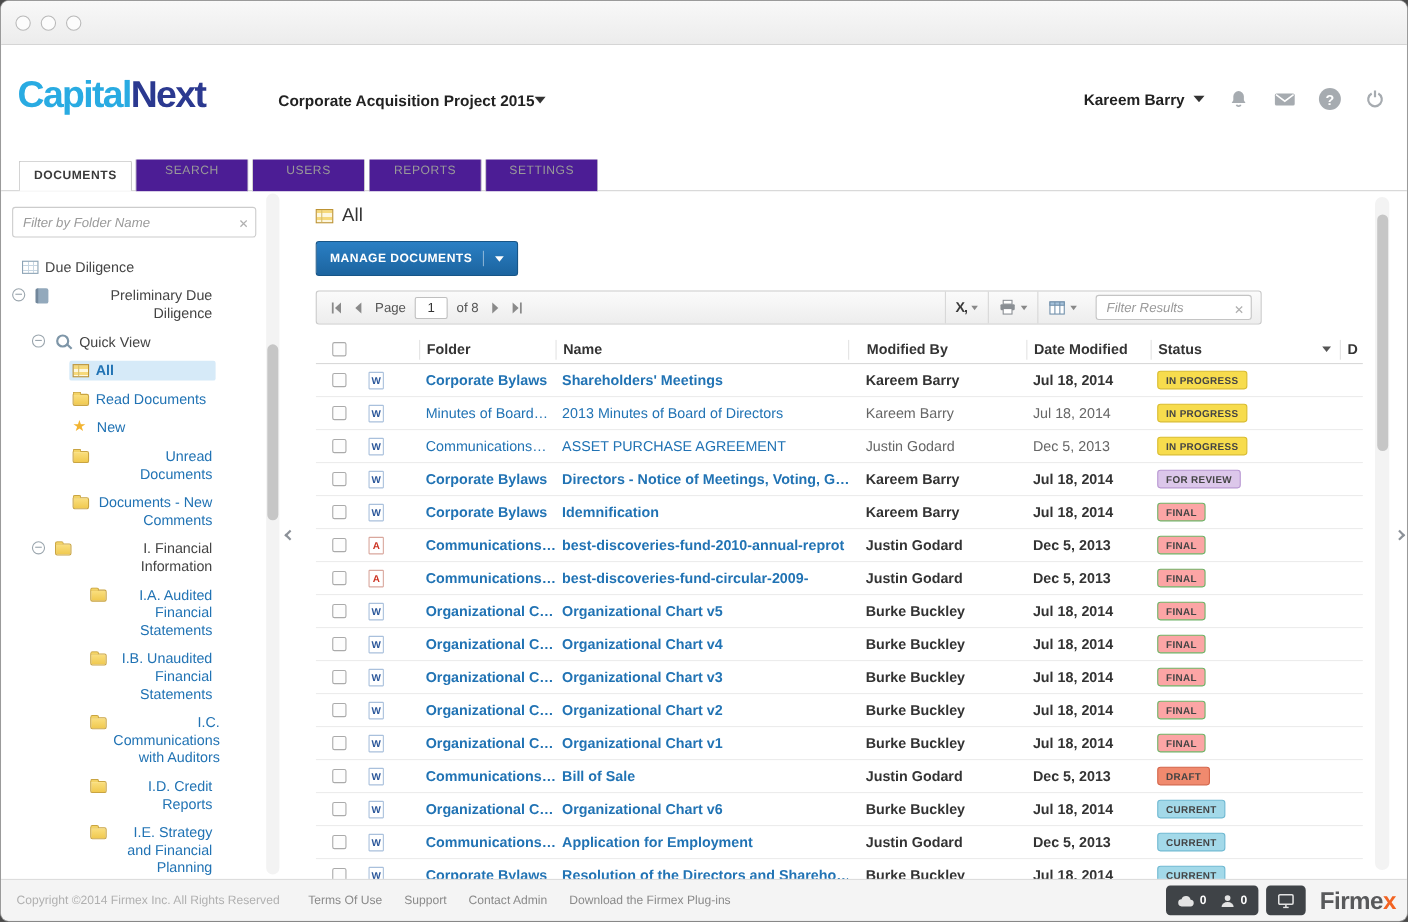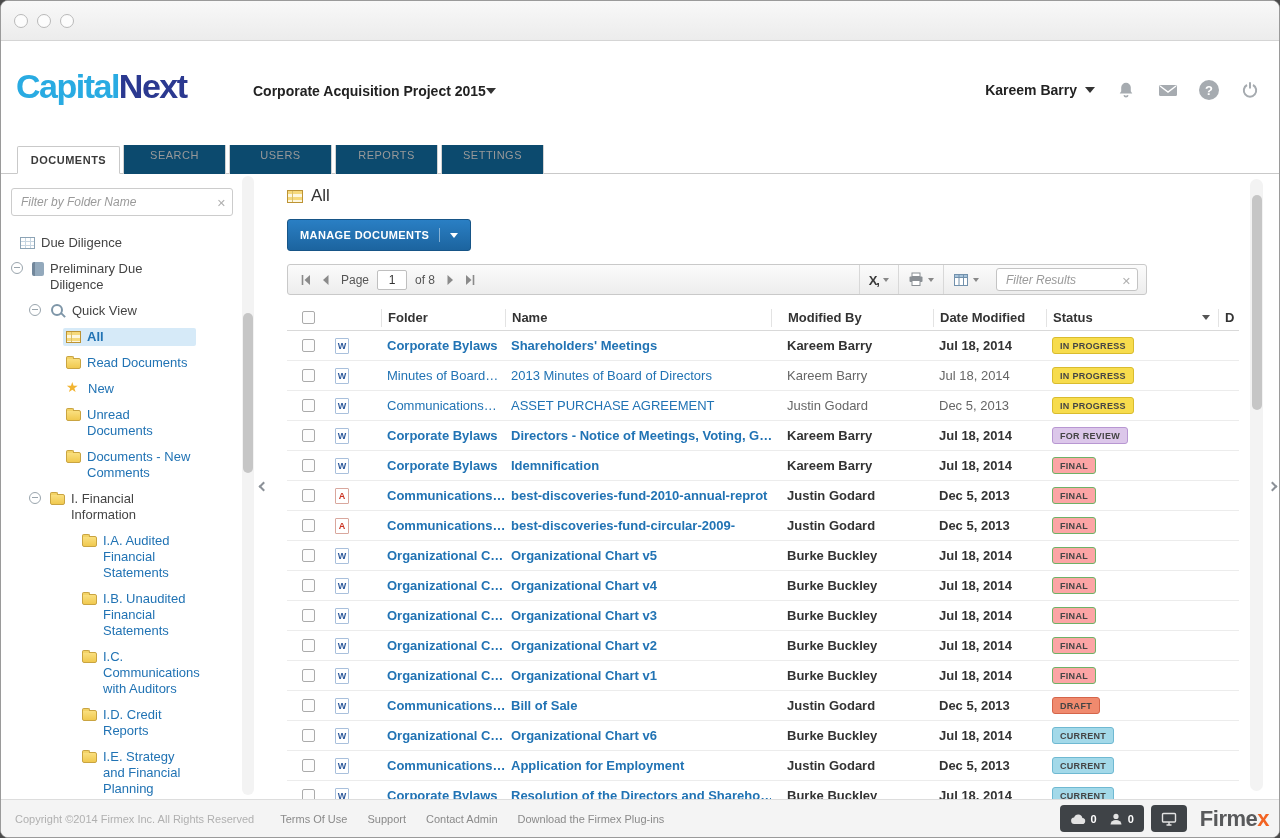--- a/index.html
+++ b/index.html
@@ -23,21 +23,21 @@
   .user-menu { display:flex; align-items:center; gap:8px; font-size:14px; font-weight:bold; color:#222; cursor:pointer; }
   .hicon { width:22px; height:22px; display:flex; align-items:center; justify-content:center; cursor:pointer; }
   .help-icon { width:20px; height:20px; border-radius:50%; background:#a6abb0; color:#fff; font-weight:bold;
                font-size:13px; display:flex; align-items:center; justify-content:center; cursor:pointer; }
   .help-icon::before { content:"?"; }
 
   
   .tabbar { height:29px; flex:none; background:#fff; border-bottom:1px solid #c9c9c9;
             display:flex; align-items:flex-end; padding-left:16px; gap:3px; }
   .tab { min-width:103px; height:40px; display:flex; align-items:center; justify-content:center;
-         font-size:11px; letter-spacing:.5px; color:#999; background:#0c4a6e;
+         font-size:11px; letter-spacing:.5px; color:#999; background:#4c1d95;
          border:1px solid #d2d2d2; border-bottom:none; border-radius:2px 2px 0 0; margin-bottom:-1px; cursor:pointer; }
   .tab[data-active="true"] { background:#fff; color:#3a3a3a; font-weight:bold; height:28px;
                              border-color:#c9c9c9; border-bottom:1px solid #fff; }
 
   
   .app-body { flex:1; min-height:0; display:flex; position:relative; overflow:hidden; background:#fff; }
 
   
   .sidebar { width:256px; flex:none; position:relative; padding-top:14px; overflow:hidden; }
   .filter-box { position:relative; width:222px; margin-left:10px; }
@@ -54,21 +54,21 @@
   .tree-item[data-depth="2"] { padding-left:28px; }
   .tree-item[data-depth="3"] { padding-left:62px; }
   .tree-item[data-depth="4"] { padding-left:78px; }
   .expander { display:none; width:12px; height:12px; flex:none; margin-right:6px; margin-top:2px;
               border:1px solid #9aa5ad; border-radius:50%; position:relative; }
   .expander::after { content:""; position:absolute; left:2px; right:2px; top:4px; height:1px; background:#9aa5ad; }
   .tree-item[data-expander="true"] .expander { display:block; }
   .tree-inner { display:flex; align-items:flex-start; flex:1; min-width:0; padding:1px 3px; border-radius:2px; }
   .tree-item[data-selected="true"] .tree-inner { background:#d6eaf8; }
   .tree-icon { width:16px; height:14px; flex:none; margin-right:6px; margin-top:1px; position:relative; }
-  .tree-label { font-size:13px; line-height:16px; color:#444; }
+  .tree-label { font-size:13px; line-height:16px; color:#444;text-align:right; }
   .tree-item[data-link="true"] .tree-label { color:#2173b4; }
   .tree-item[data-selected="true"] .tree-label { font-weight:bold; }
 
   .tree-item[data-icon="grid"] .tree-icon { height:12px; width:15px; margin-top:2px; border:1px solid #8ca3b5; background:
       repeating-linear-gradient(to right, transparent 0 4px, #c7d6e2 4px 5px),
       repeating-linear-gradient(to bottom, transparent 0 3px, #c7d6e2 3px 4px); background-color:#fff; }
   .tree-item[data-icon="book"] .tree-icon { width:12px; height:14px; background:#93a9bc;
       border-left:3px solid #72879b; border-radius:2px; }
   .tree-item[data-icon="magnifier"] .tree-icon::before { content:""; position:absolute; left:1px; top:0;
       width:8px; height:8px; border:2px solid #7e96a8; border-radius:50%; }

